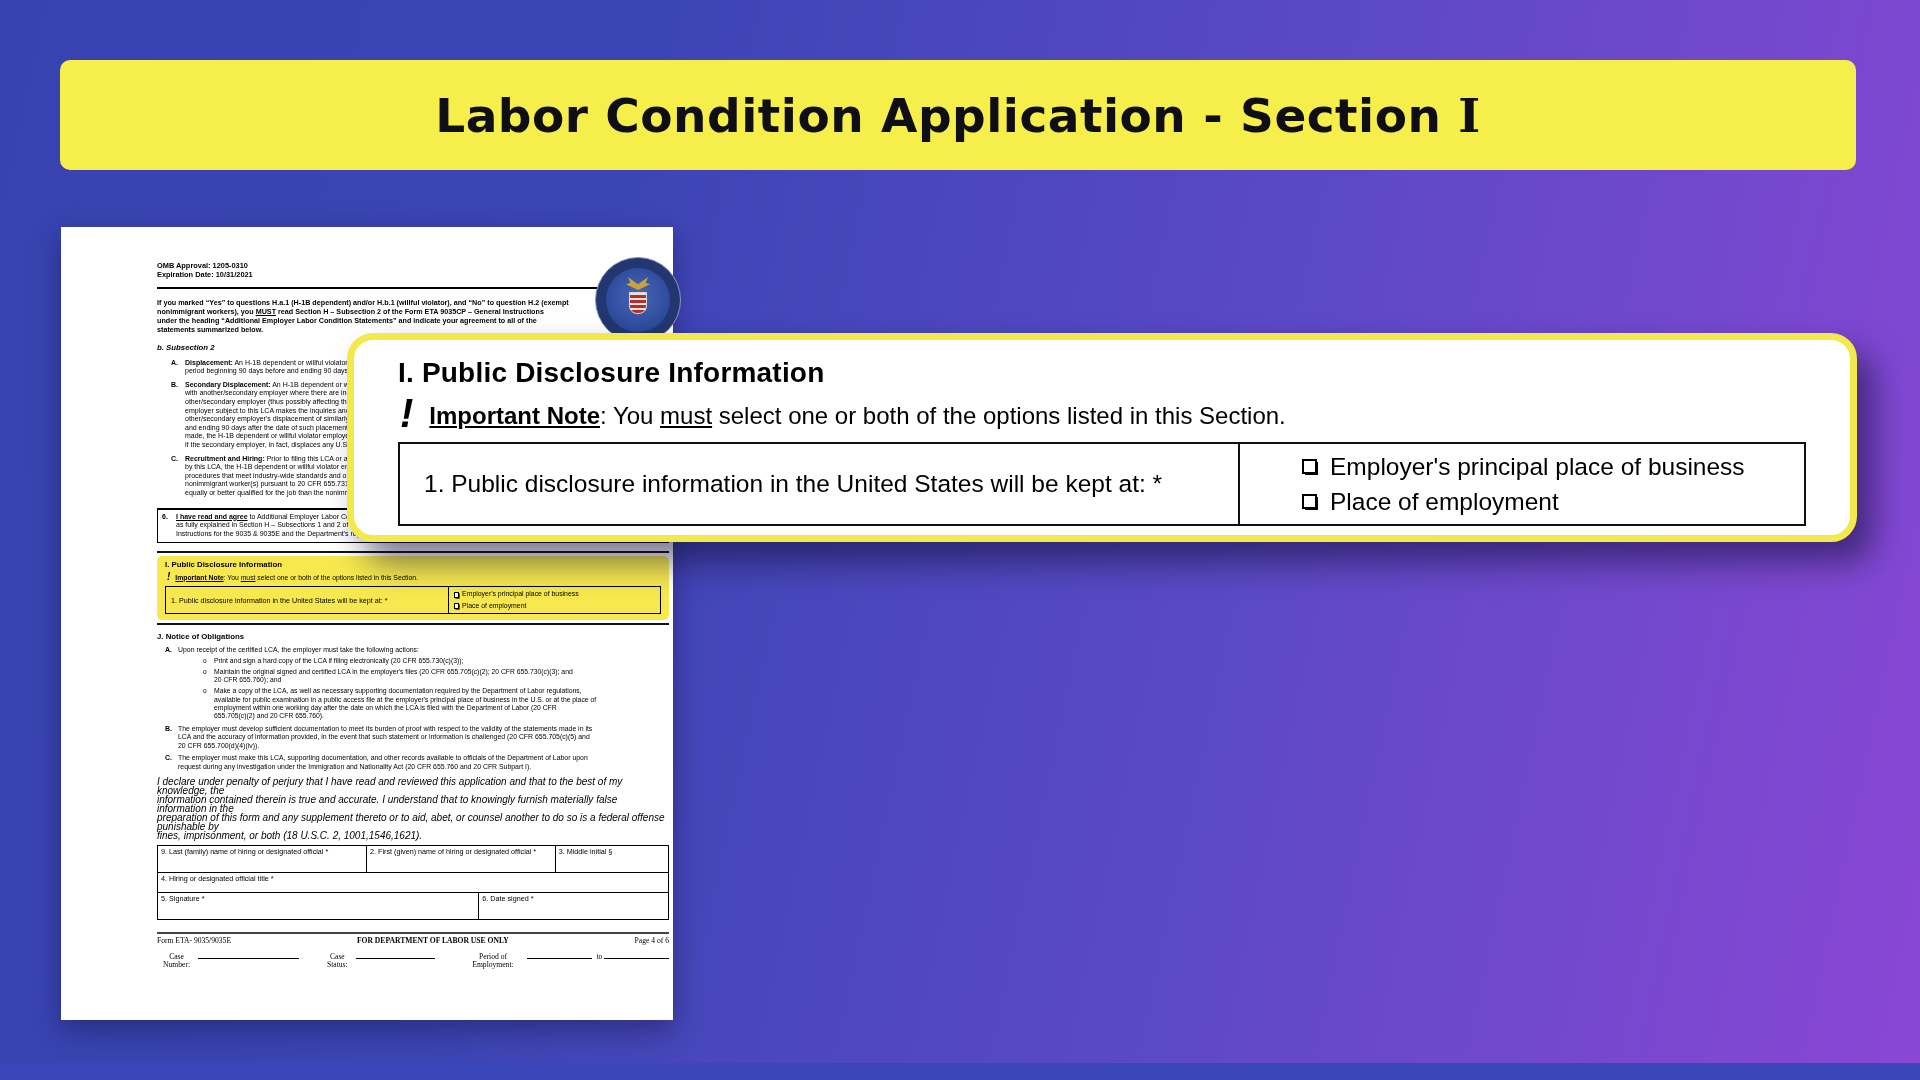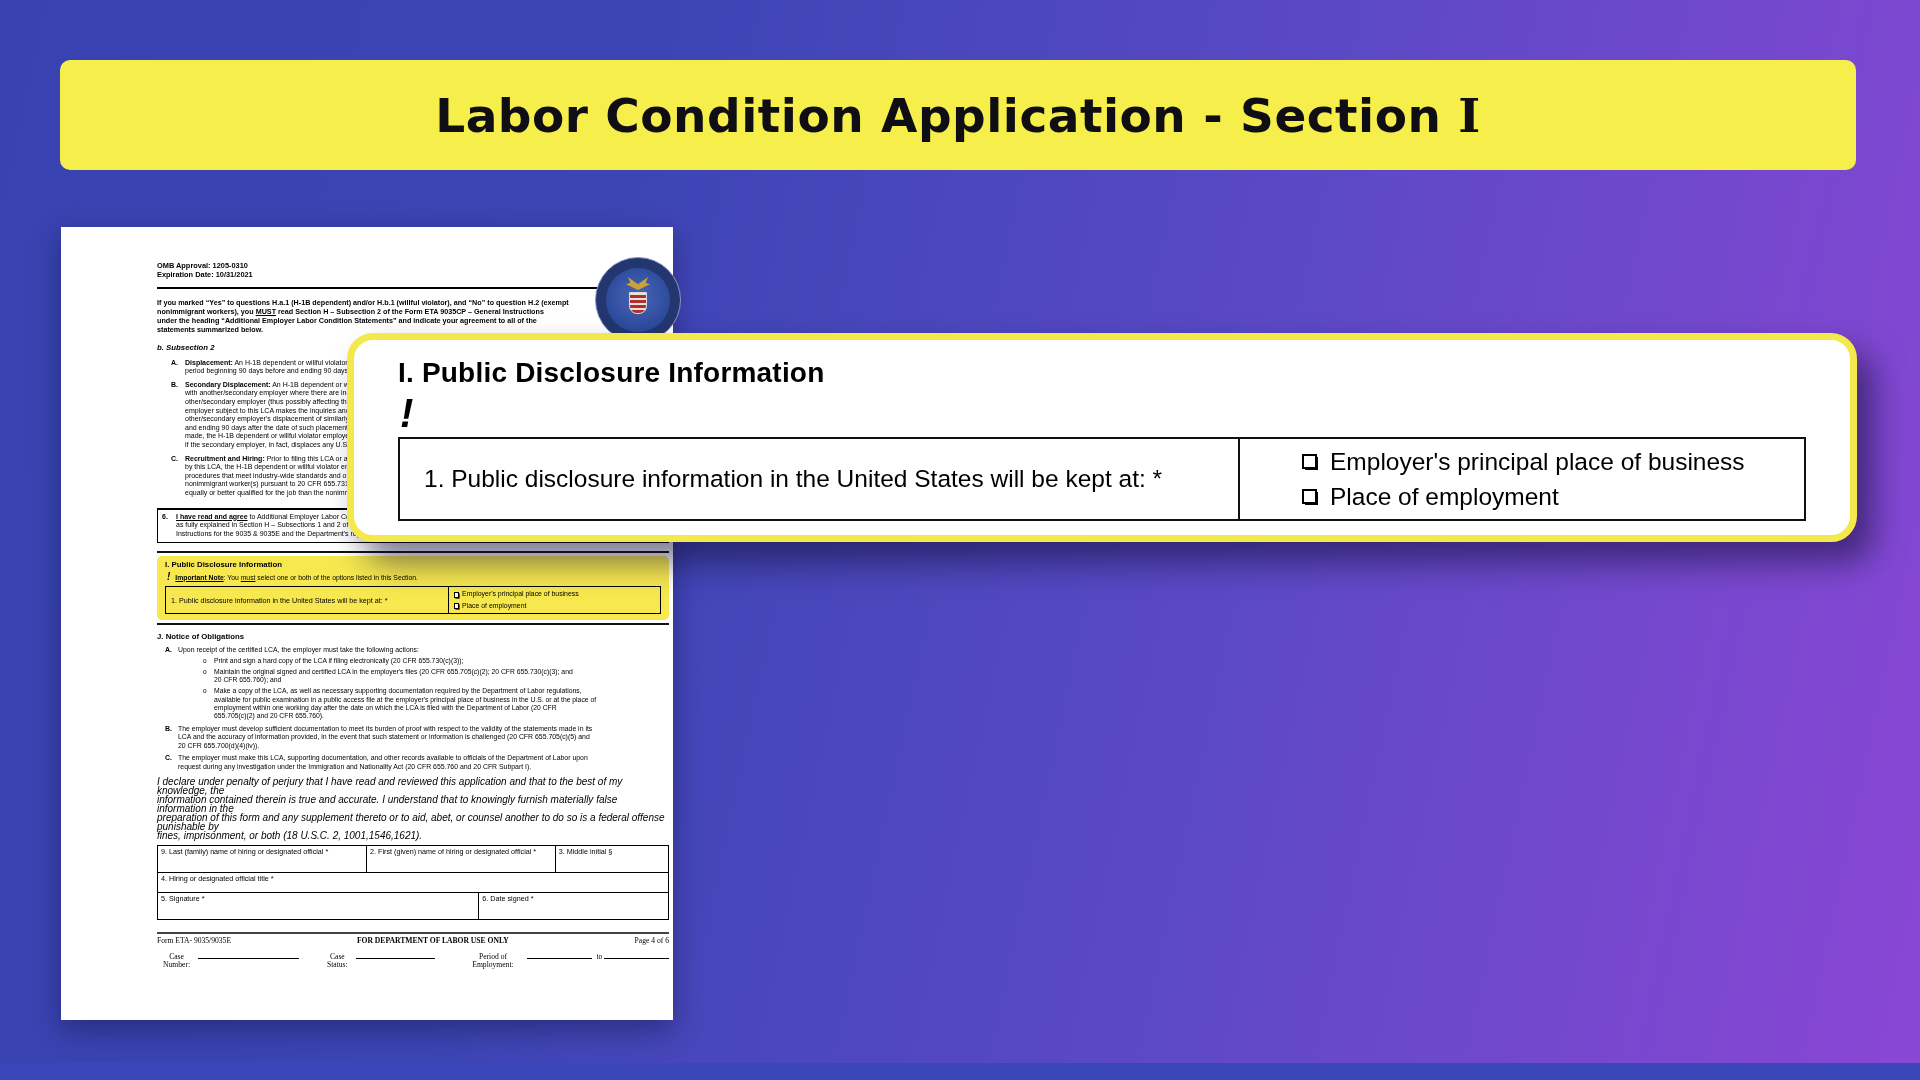--- a/index.html
+++ b/index.html
@@ -292,20 +292,21 @@
         </div>
       </div>
 
     </div>
   </div>
 
   <div class="callout">
     <div class="co-head">I. Public Disclosure Information</div>
     <div class="co-note">
       <span class="co-mark">!</span>
+      <span><span class="b u">Important Note</span><span>:  </span><span>You </span><span class="u">must</span><span> select one or both of the options listed in this Section.</span></span>
     </div>
     <div class="co-box">
       <div class="co-q">1.  Public disclosure information in the United States will be kept at: *</div>
       <div class="co-opts">
         <div class="co-opt">
           <span class="cb cb-l"></span>
           <span>Employer's principal place of business</span>
         </div>
         <div class="co-opt">
           <span class="cb cb-l"></span>

